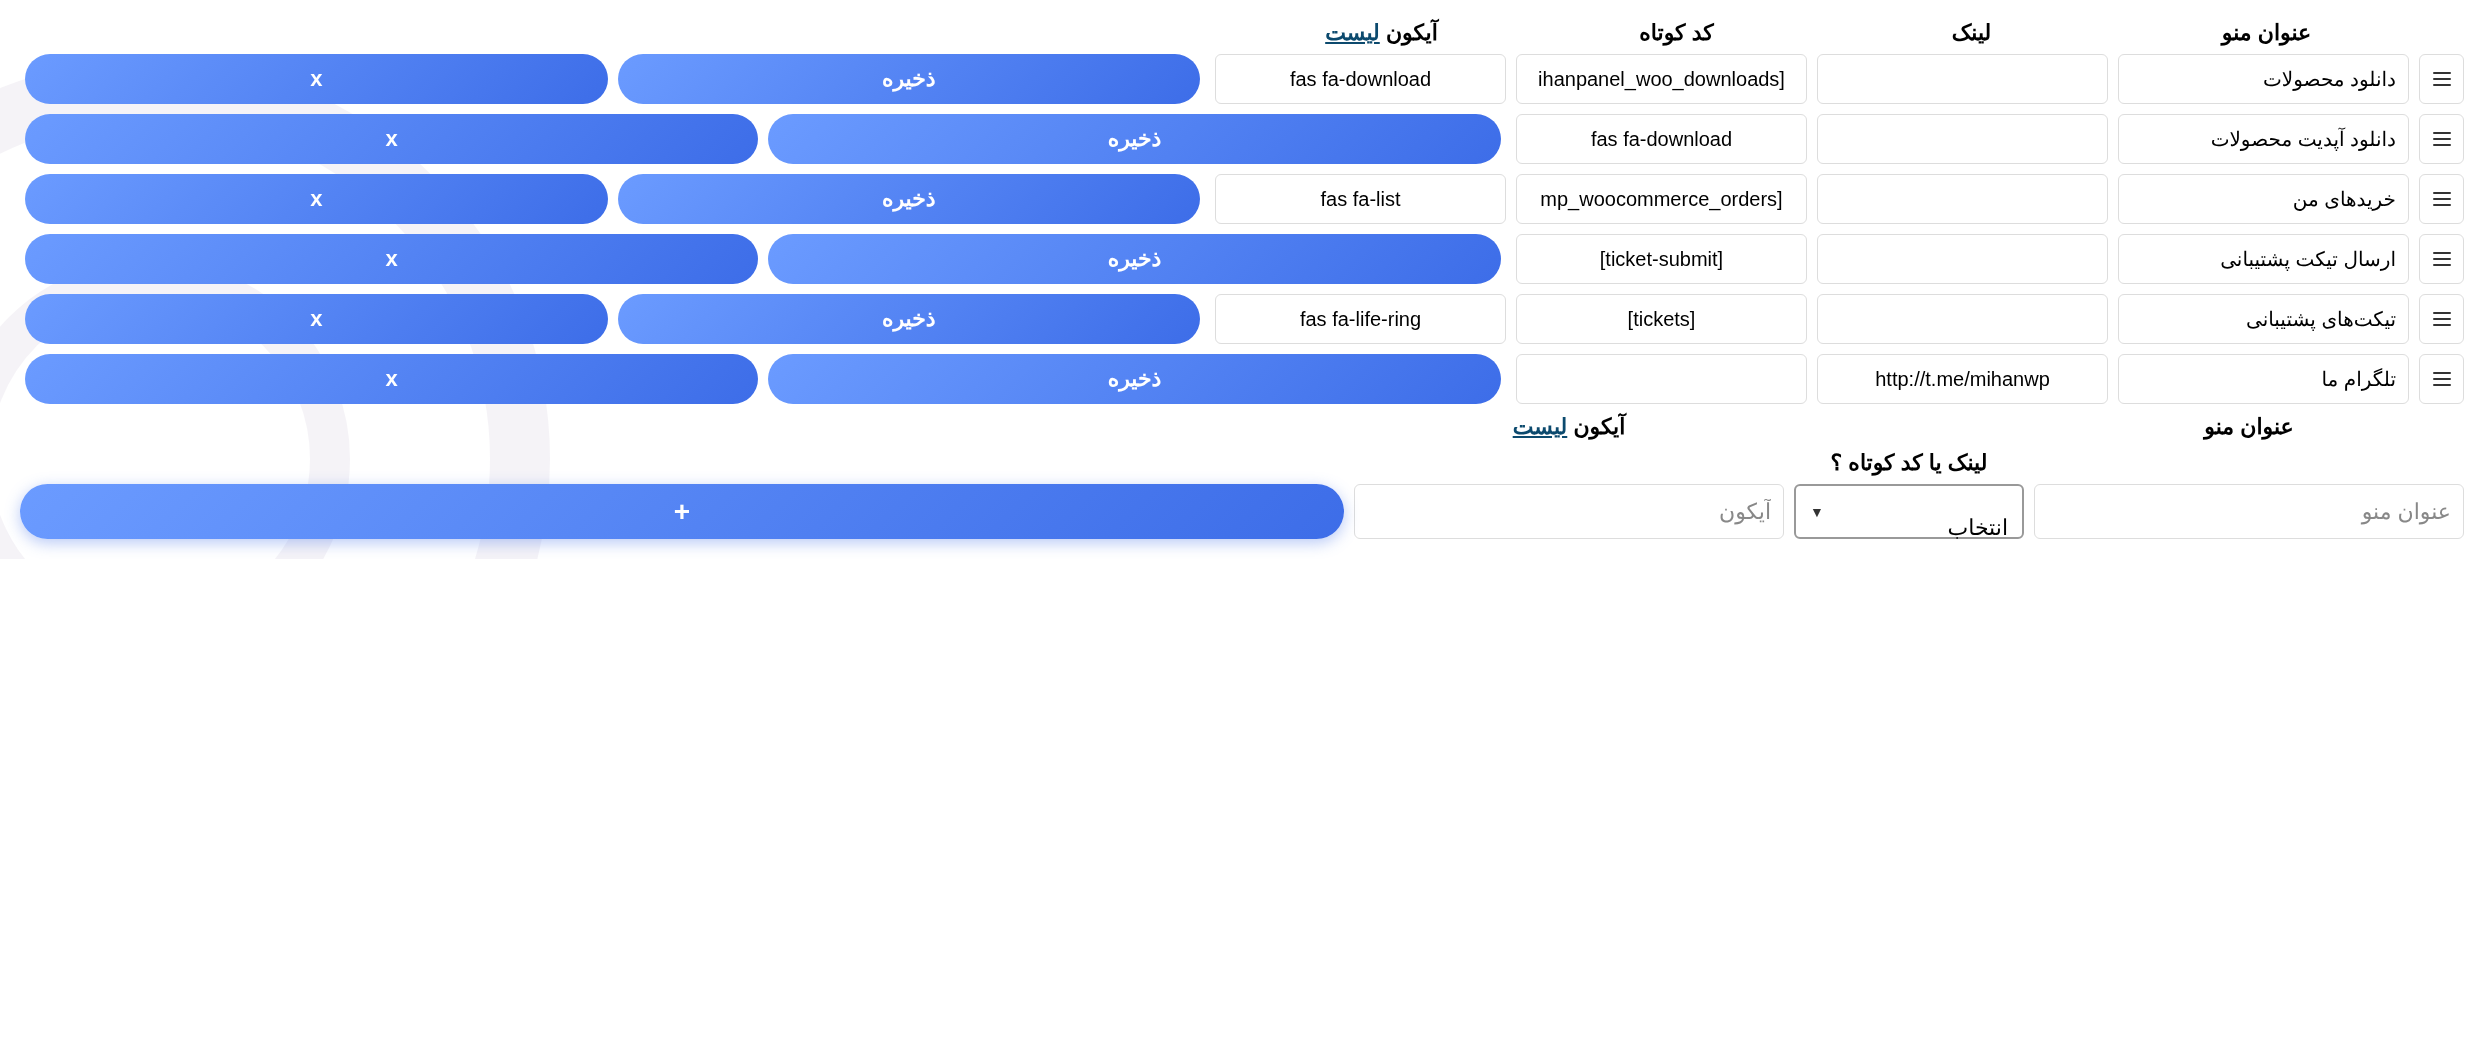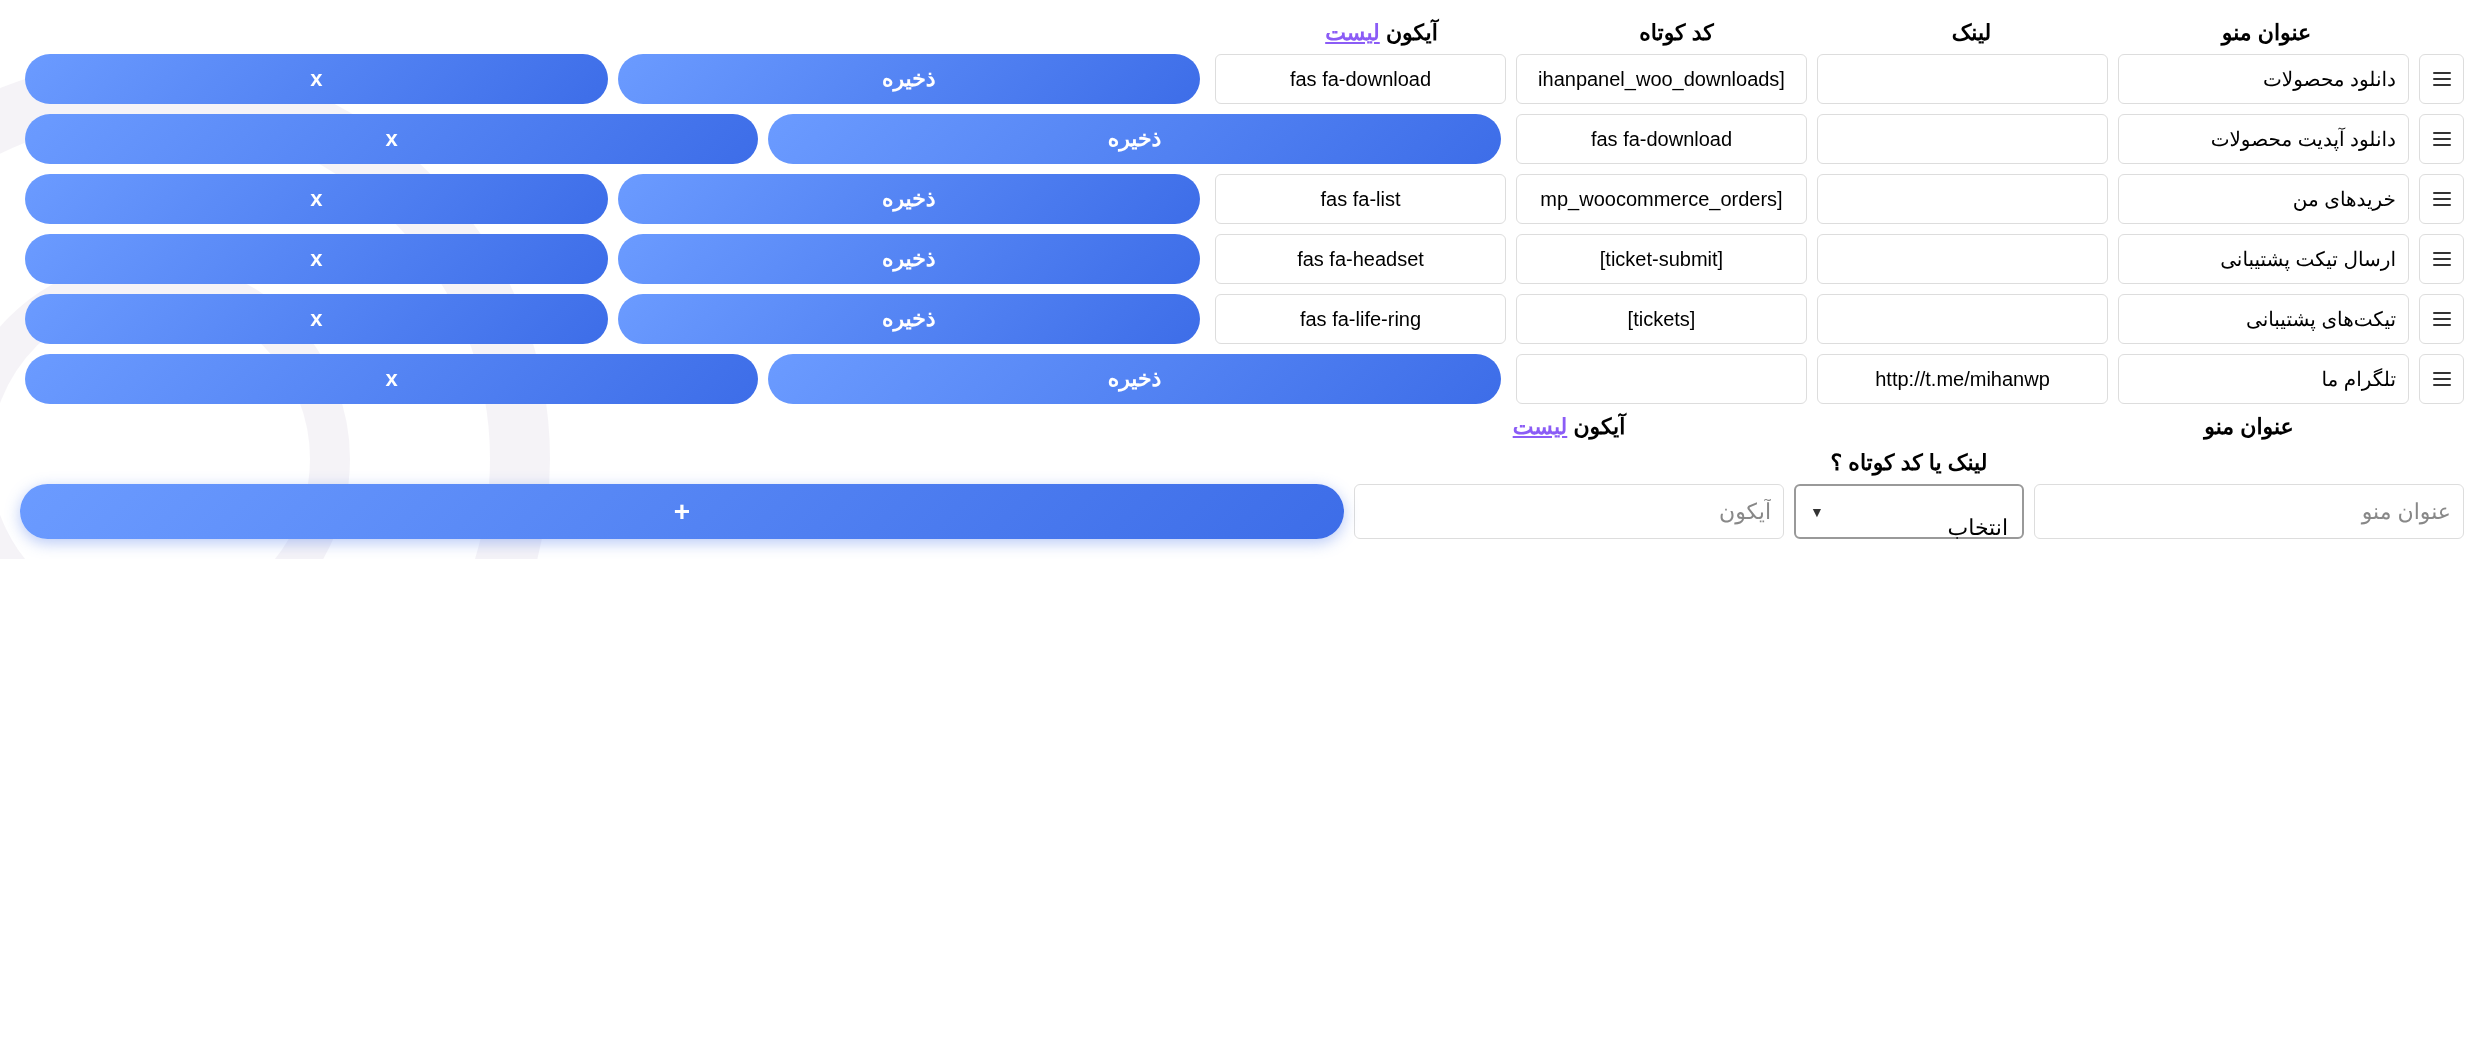--- a/index.html
+++ b/index.html
@@ -57,21 +57,21 @@
   color: #000;
 }
 
 .header-cell.title { flex: 0 0 285px; margin-right: 55px; }
 .header-cell.link { flex: 0 0 285px; }
 .header-cell.shortcode { flex: 0 0 285px; }
 .header-cell.icon { flex: 0 0 285px; }
 .header-cell.actions { flex: 1; }
 
 .list-link {
-  color: #8b5cf6;
+  color: #0c4a6e;
   text-decoration: underline;
   cursor: pointer;
 }
 
 .data-row {
   display: flex;
   gap: 10px;
   margin-bottom: 10px;
   align-items: center;
 }
@@ -300,21 +300,20 @@
     <div class="drag-handle">
       <div class="drag-icon">
             <span></span>
             <span></span>
             <span></span>
           </div>
     </div>
     <input type="text" class="text-input" value="ارسال تیکت پشتیبانی" style="">
     <input type="text" class="text-input ltr" style="">
     <input type="text" class="text-input ltr" value="[ticket-submit]" style="">
-    <input type="text" class="text-input ltr" value="fas fa-headset" style="">
     <div class="action-buttons">
       <button class="btn">ذخیره</button>
       <button class="btn">x</button>
     </div>
   </div>
       <div class="data-row">
     <div class="drag-handle">
       <div class="drag-icon">
             <span></span>
             <span></span>

